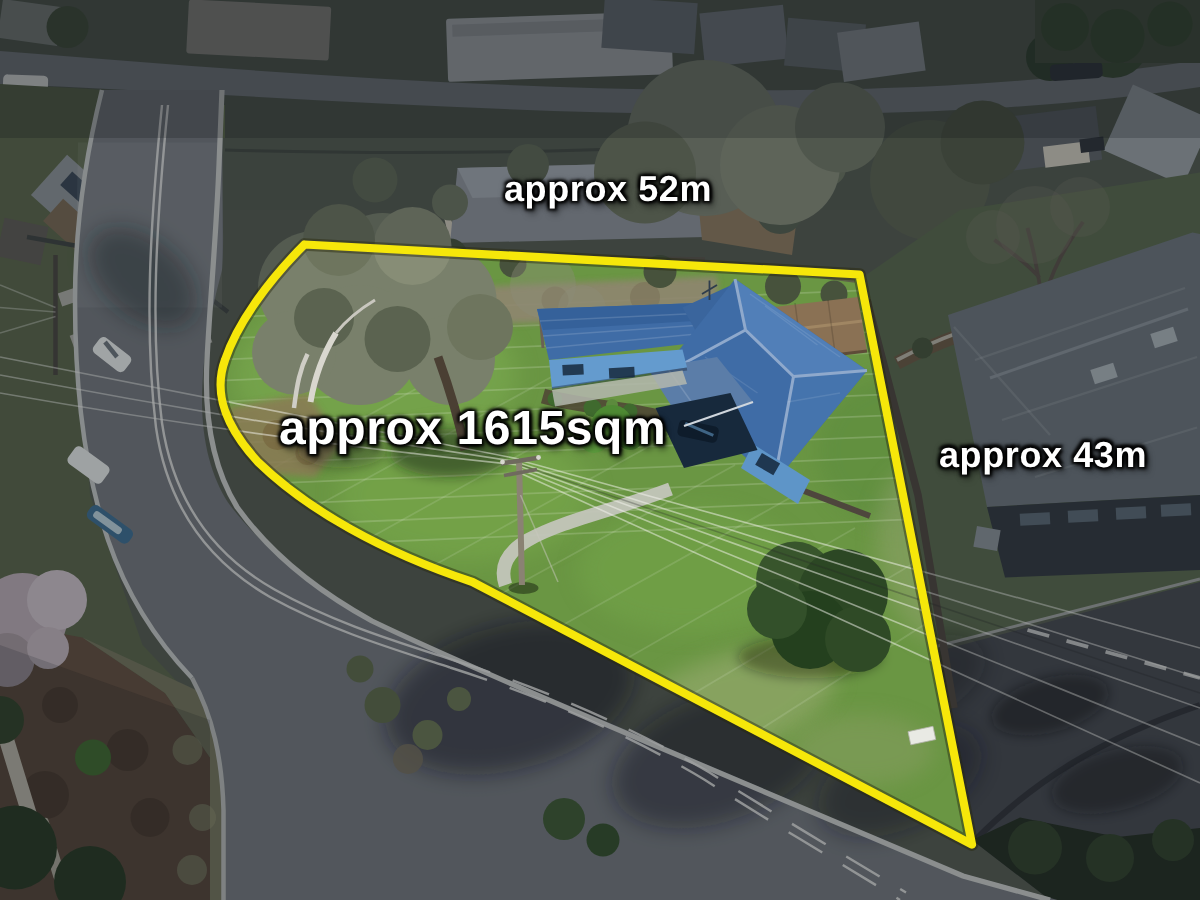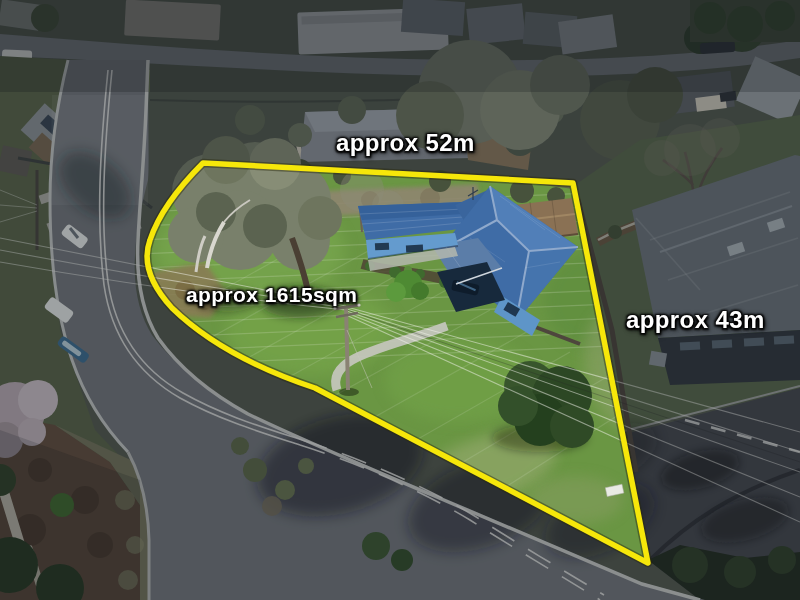--- a/index.html
+++ b/index.html
@@ -2,23 +2,23 @@
 <html><head>
 <meta charset="utf-8">
 <style>
   html,body{margin:0;padding:0;background:#222;}
   #stage{position:relative;width:800px;height:600px;overflow:hidden;font-family:"Liberation Sans",sans-serif;background:#565c50;}
   #stage svg{position:absolute;left:0;top:0;}
   .anno{position:absolute;color:#fff;font-weight:700;white-space:nowrap;
         text-shadow:-1.5px -1.5px 2px rgba(0,0,0,.95), 1.5px 1.5px 2px rgba(0,0,0,.95),
                     -1.5px 1.5px 2px rgba(0,0,0,.9), 1.5px -1.5px 2px rgba(0,0,0,.9),
                     0 0 5px rgba(0,0,0,.75), 2px 3px 5px rgba(0,0,0,.6);
-        letter-spacing:.4px;margin-top:16px;}
+        letter-spacing:.4px;}
   #anno-52{left:336px;top:113px;font-size:24px;}
-  #anno-area{left:186px;top:267px;font-size:21px;}
+  #anno-area{left:186px;top:267px;font-size:32px;}
   #anno-43{left:626px;top:290px;font-size:24px;}
 </style>
 </head>
 <body>
 
 <div id="stage">
 <svg width="800" height="600" viewBox="0 0 800 600">
   <defs>
     <filter id="b2" x="-60%" y="-60%" width="220%" height="220%">
           <feGaussianBlur stdDeviation="2"></feGaussianBlur>

